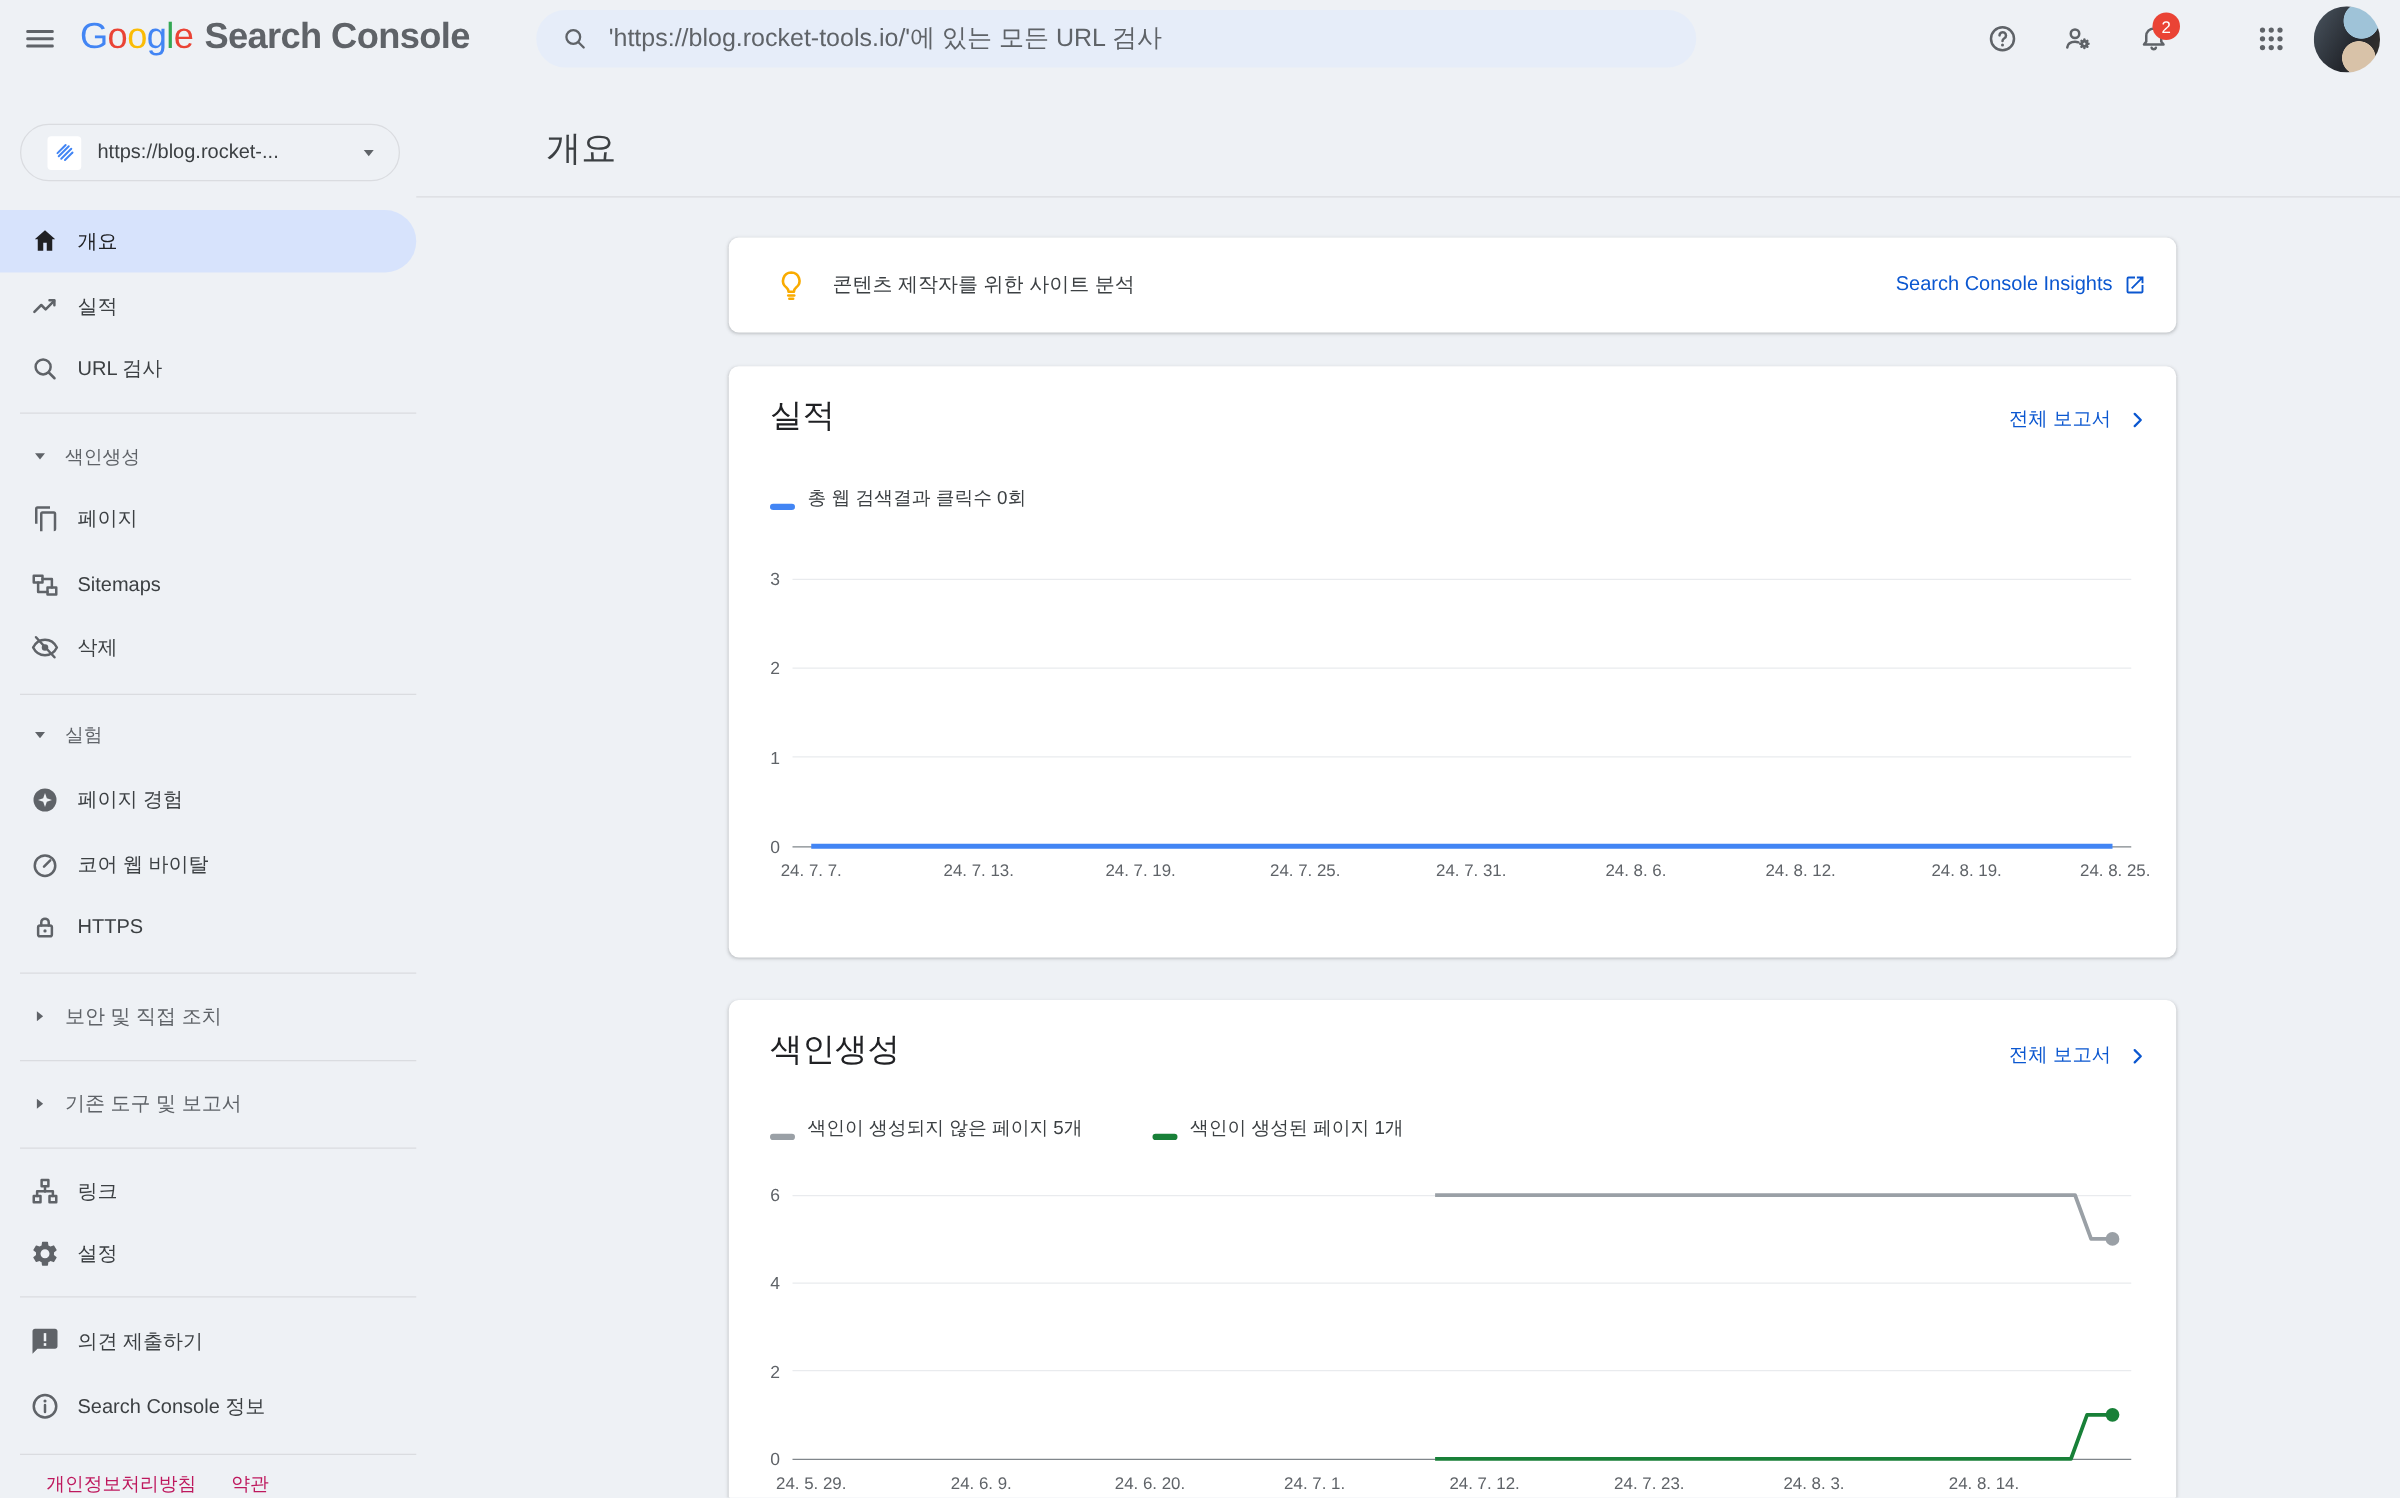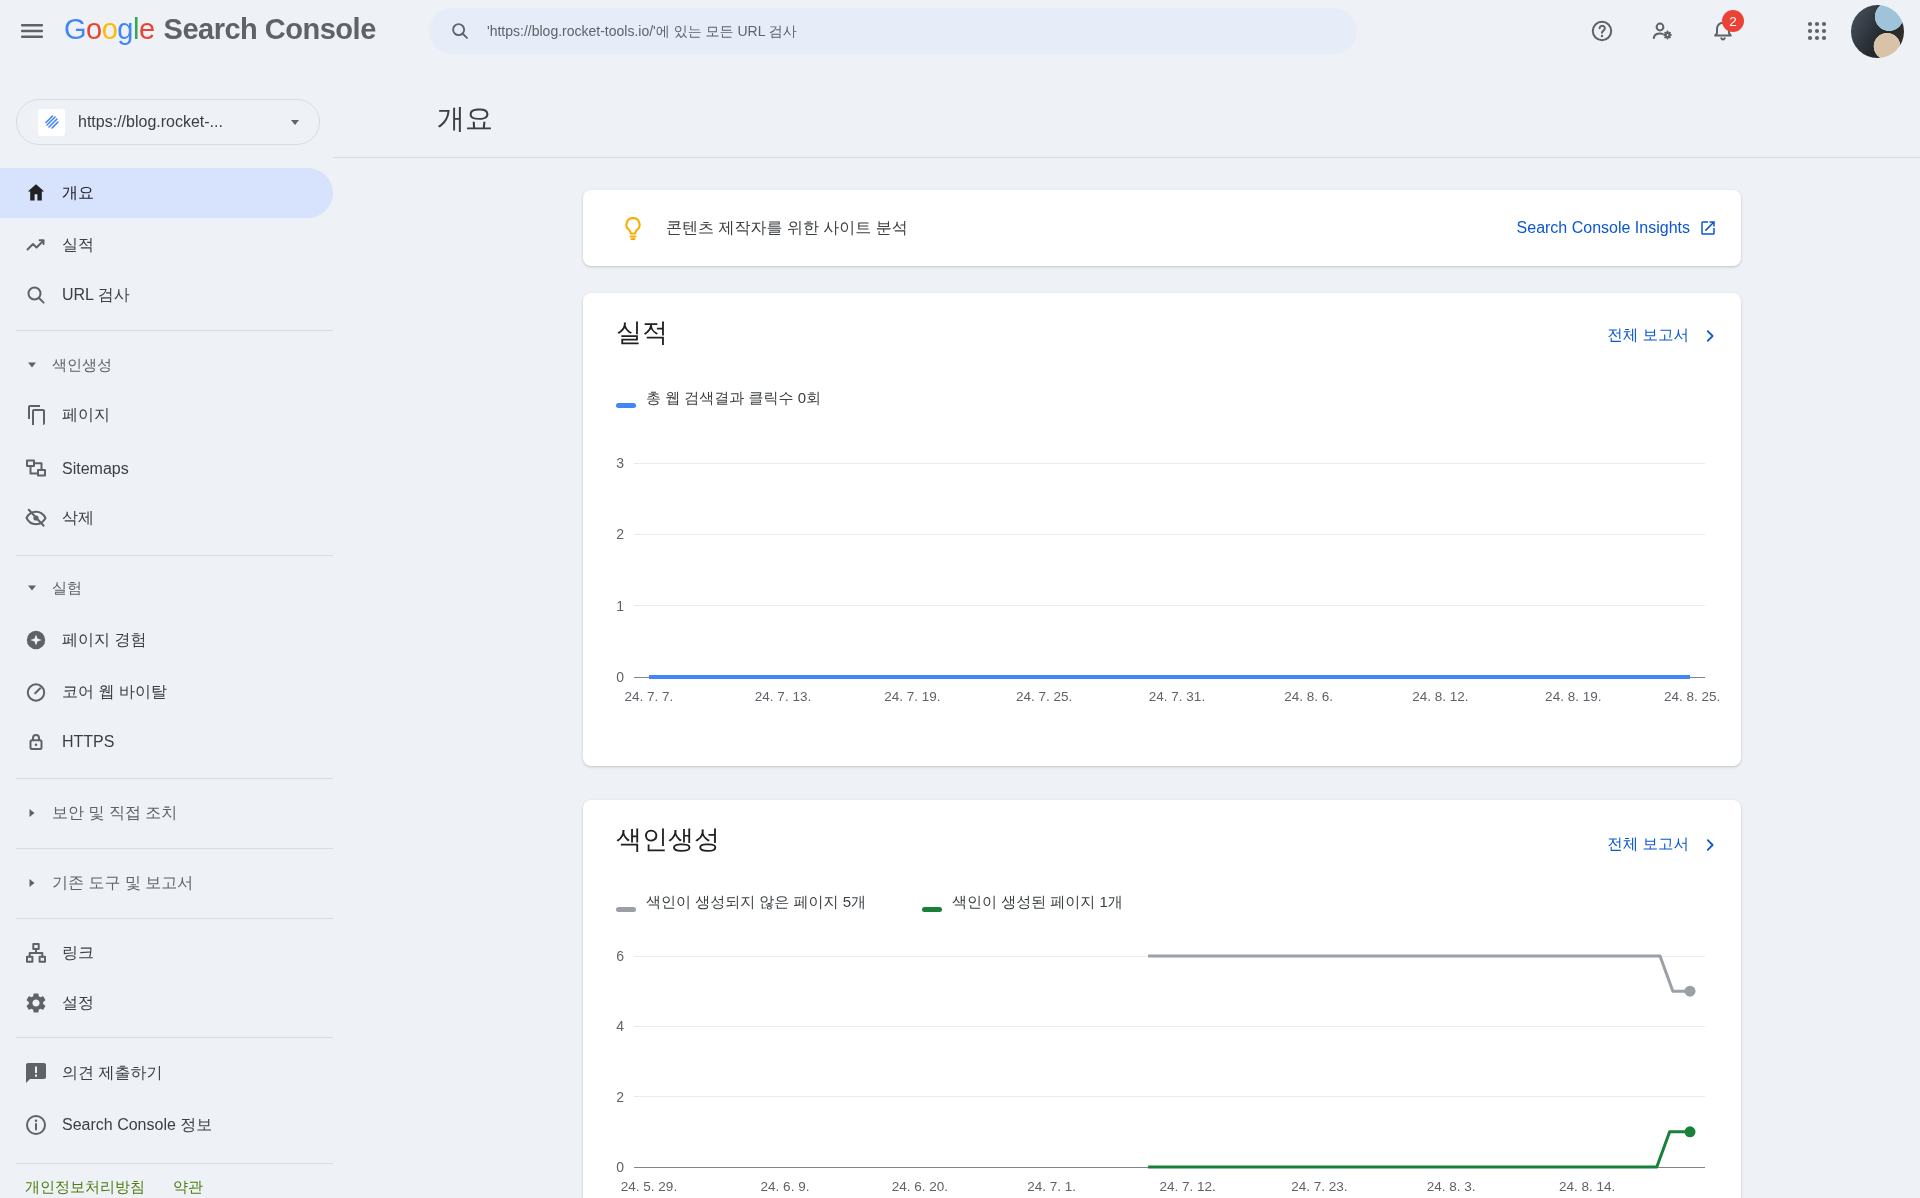--- a/index.html
+++ b/index.html
@@ -16,21 +16,21 @@
   .logo { position:absolute; left:64px; top:13px; font-size:29px; letter-spacing:-0.5px; white-space:nowrap; }
   .logo .gword { font-weight:500; }
   .logo .gsuffix { color:#5f6368; font-weight:700; margin-left:9px; }
   .searchbar {
     position:absolute; left:429px; top:8px; width:928px; height:46px;
     background:#e6edf9; border-radius:23px; display:flex; align-items:center;
   }
   .searchbar svg { margin-left:20px; }
   .searchbar input {
     flex:1; border:none; outline:none; background:transparent;
-    font-size:14px; font-family:inherit; color:#3c4043; margin-left:16px; margin-right:20px;
+    font-size:20px; font-family:inherit; color:#3c4043; margin-left:16px; margin-right:20px;
   }
   .searchbar input::placeholder { color:#5f6368; opacity:1; }
   .hicon { position:absolute; top:19px; width:24px; height:24px; cursor:pointer; }
   .badge {
     position:absolute; left:1722px; top:10px; min-width:22px; height:22px; border-radius:11px;
     background:#ea4335; color:#fff; font-size:13.5px; font-weight:500;
     display:flex; align-items:center; justify-content:center; z-index:2;
   }
   .avatar {
     position:absolute; left:1851px; top:5px; width:53px; height:53px; border-radius:50%;
@@ -62,21 +62,21 @@
   .nav-item.selected { background:#d7e3fc; border-radius:0 25px 25px 0; color:#202124; font-weight:500; }
   .nav-section {
     position:absolute; left:0; right:0; height:40px;
     display:flex; align-items:center; cursor:pointer; color:#5f6368;
   }
   .nav-section .tri { margin-left:26px; width:12px; height:12px; flex:none; }
   .nav-section .slabel { margin-left:14px; font-size:15px; white-space:nowrap; }
   .nav-section.big .slabel { font-size:16px; }
   .sdiv { position:absolute; left:16px; right:0; height:1px; background:#dadce0; }
   .side-footer { position:absolute; left:0; right:0; top:1116px; height:44px; font-size:15px; color:#5f6368; }
-  .side-footer a { position:absolute; cursor:pointer; text-decoration:none; color:#4d7c0f; }
+  .side-footer a { position:absolute; cursor:pointer; text-decoration:none; color:#be185d;margin-left:12px; }
 
   
   .main { position:absolute; left:333px; top:62px; right:0; bottom:0; }
   .page-title { position:absolute; left:104px; top:38px; font-size:28px; font-weight:400; color:#3c4043; }
   .title-div { position:absolute; left:0; right:0; top:95px; height:1px; background:#dadce0; }
   .card {
     position:absolute; left:250px; width:1158px; background:#fff; border-radius:8px;
     box-shadow:0 1px 2px rgba(60,64,67,.18), 0 1px 3px 1px rgba(60,64,67,.06);
   }
   .banner { top:128px; height:76px; display:flex; align-items:center; }

